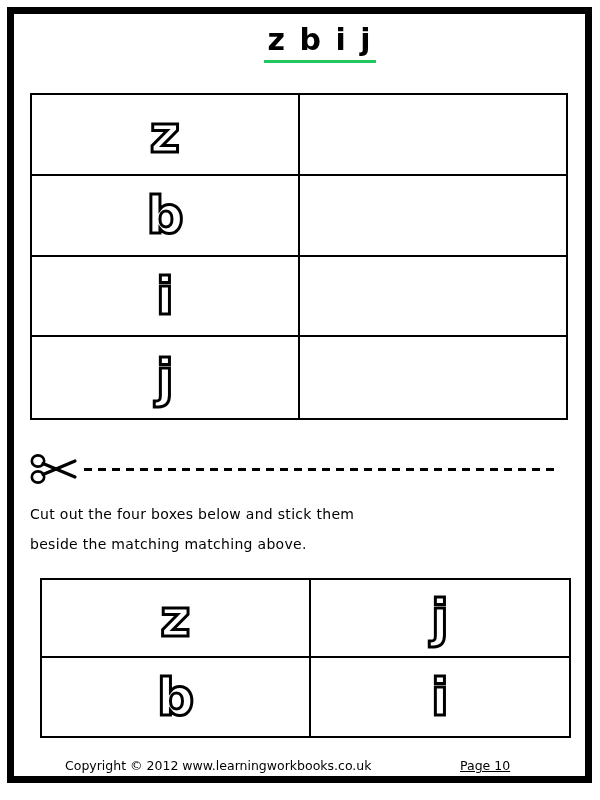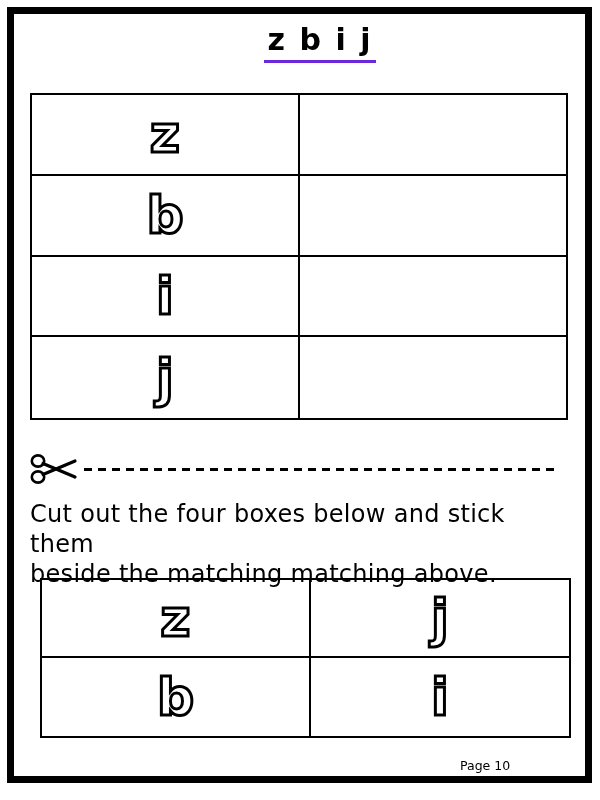--- a/index.html
+++ b/index.html
@@ -23,21 +23,21 @@
 
   .title-wrap {
     position: absolute; left: 0; top: 22px; width: 600px;
     text-align: center;
   }
   .title {
     display: inline-block;
     font-size: 30px;
     font-weight: bold;
     letter-spacing: 2px;
-    border-bottom: 3px solid #6d28d9;
+    border-bottom: 3px solid #22c55e;
     padding: 0 4px 3px 4px;
     margin-left: 40px;
   }
 
   .grid-table {
     position: absolute;
     border: 2px solid #000;
     box-sizing: border-box;
     display: grid;
   }
@@ -79,32 +79,33 @@
   .dash-line {
     flex: 1 1 auto;
     height: 3px;
     margin-left: 6px;
     background: repeating-linear-gradient(90deg, #000 0, #000 8px, transparent 8px, transparent 14px);
   }
 
   .instructions {
     position: absolute; left: 30px; top: 499px;
     width: 520px;
-    font-size: 24px;
+    font-size: 14px;
     line-height: 30px;
     letter-spacing: 0.3px;
   }
 
   .footer-copyright {
     position: absolute; left: 65px; top: 758px;
     font-size: 12.5px;
   }
   .footer-page {
     position: absolute; left: 460px; top: 758px;
     font-size: 12.5px;
+    text-decoration: underline;
   }
 </style>
 </head>
 <body>
 
 <div class="sheet">
 
   <div class="frame"></div>
 
   <div class="title-wrap">
@@ -156,15 +157,16 @@
       <span class="bubble">j</span>
     </div>
     <div class="cell col-left row-last">
       <span class="bubble">b</span>
     </div>
     <div class="cell row-last">
       <span class="bubble">i</span>
     </div>
   </div>
 
+  <div class="footer-copyright">Copyright © 2012 www.learningworkbooks.co.uk</div>
   <div class="footer-page">Page 10</div>
 
 </div>
 
 </body></html>

